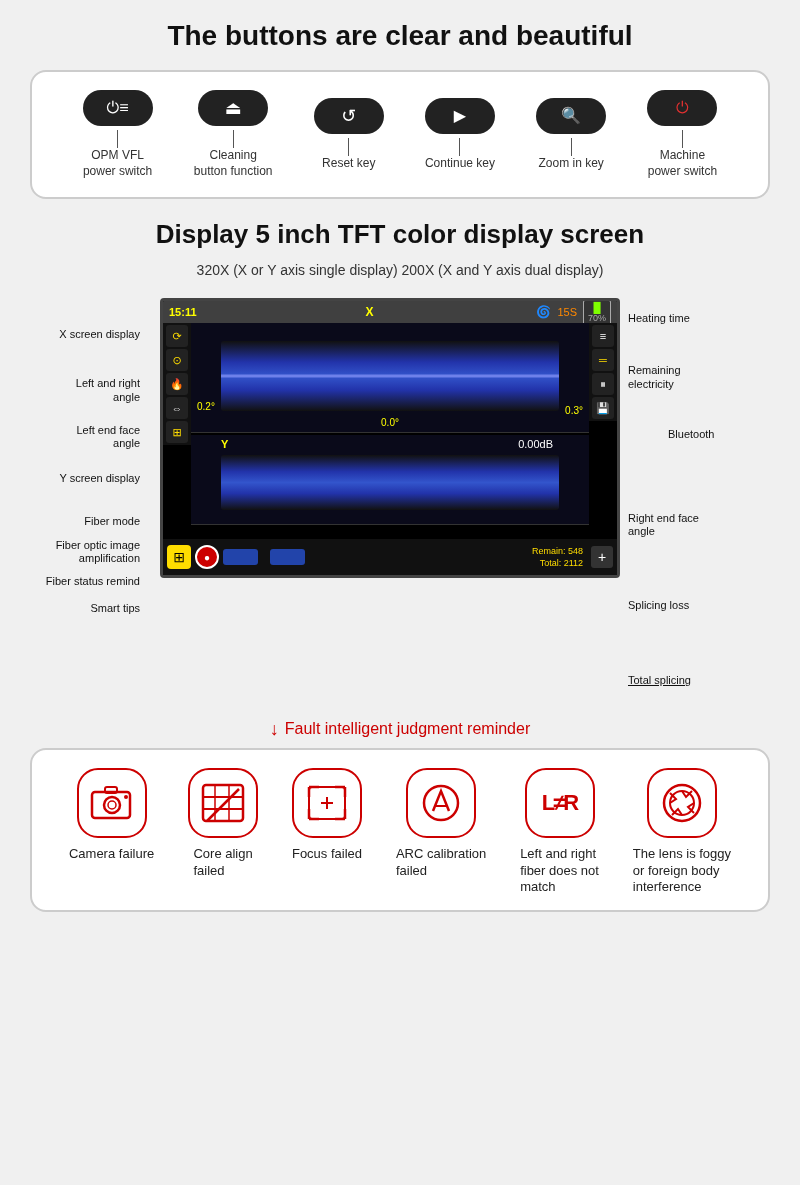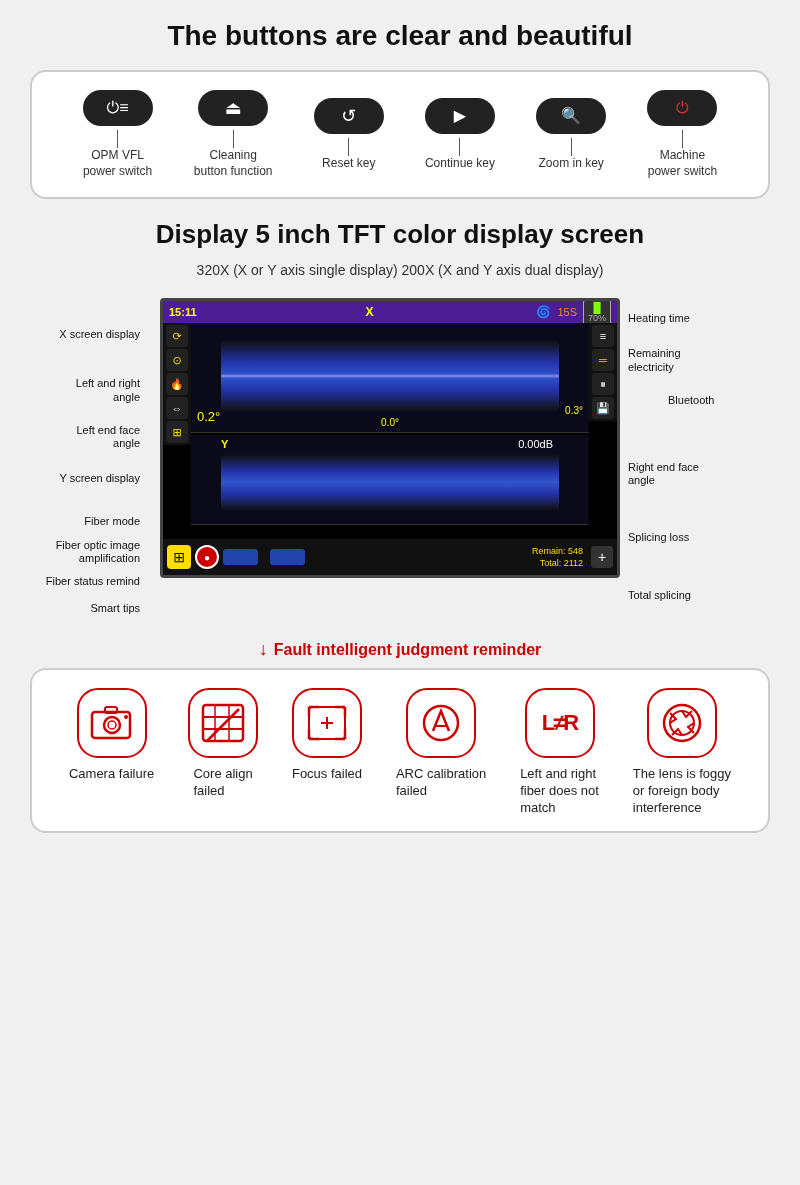--- a/index.html
+++ b/index.html
@@ -133,20 +133,21 @@
       margin-bottom: 6px;
     }
 
     .right-labels {
       display: flex;
       flex-direction: column;
       justify-content: flex-start;
       width: 130px;
       padding-left: 8px;
       padding-top: 10px;
+      gap: 17px;
     }
 
     .right-label {
       font-size: 11px;
       color: #111;
       text-align: left;
       line-height: 1.2;
       margin-bottom: 14px;
     }
 
@@ -161,21 +162,21 @@
       overflow: hidden;
       flex-shrink: 0;
     }
 
     
     .screen-topbar {
       display: flex;
       align-items: center;
       justify-content: space-between;
       padding: 3px 6px;
-      background: #4c1d95;
+      background: #404040;
       height: 22px;
     }
 
     .screen-time {
       color: #ffff00;
       font-size: 11px;
       font-weight: bold;
     }
 
     .screen-x-label {
@@ -241,23 +242,23 @@
       top: 50%;
       left: 0; right: 0;
       height: 3px;
       background: rgba(150,160,255,0.6);
       transform: translateY(-50%);
     }
 
     .angle-left {
       position: absolute;
       left: 6px;
-      bottom: 8px;
+      bottom: 20px;
       color: #ffff00;
-      font-size: 13px;
+      font-size: 10px;
     }
 
     .angle-center {
       position: absolute;
       left: 50%;
       bottom: 4px;
       color: #ffff00;
       font-size: 10px;
       transform: translateX(-50%);
     }
@@ -441,21 +442,21 @@
 
     .fault-arrow {
       color: #cc0000;
       font-size: 18px;
       margin-right: 6px;
     }
 
     .fault-label {
       color: #cc0000;
       font-size: 16px;
-      font-weight: bold;
+      font-weight: normal;
     }
 
     
     .fault-box {
       background: #fff;
       border: 2px solid #ccc;
       border-radius: 16px;
       padding: 18px 20px 14px 20px;
       margin-top: 8px;
     }
@@ -639,21 +640,21 @@
           </div>
 
         </div>
 
         <div class="right-labels">
           <div class="right-label" style="margin-top:4px;">Heating time</div>
           <div class="right-label" style="margin-top:8px;">Remaining<br>electricity</div>
           <div class="right-label" style="margin-top:6px;margin-left:40px;">Bluetooth</div>
           <div class="right-label" style="margin-top:40px;">Right end face<br>angle</div>
           <div class="right-label" style="margin-top:30px;">Splicing loss</div>
-          <div class="right-label" style="margin-top:30px;">Total splicing</div>
+          <div class="right-label" style="margin-top:30px;text-decoration:underline;">Total splicing</div>
         </div>
 
       </div>
 
       <div class="fault-arrow-row">
         <span class="fault-arrow">↓</span>
         <span class="fault-label">Fault intelligent judgment reminder</span>
       </div>
 
     </div>

